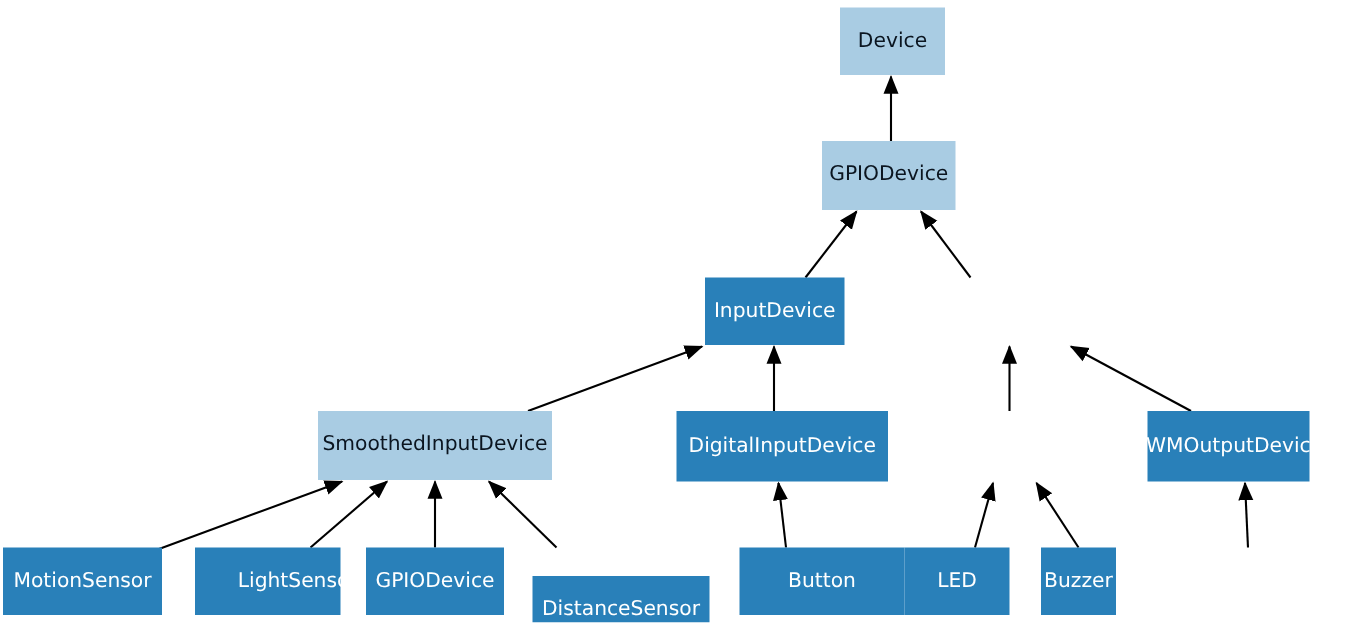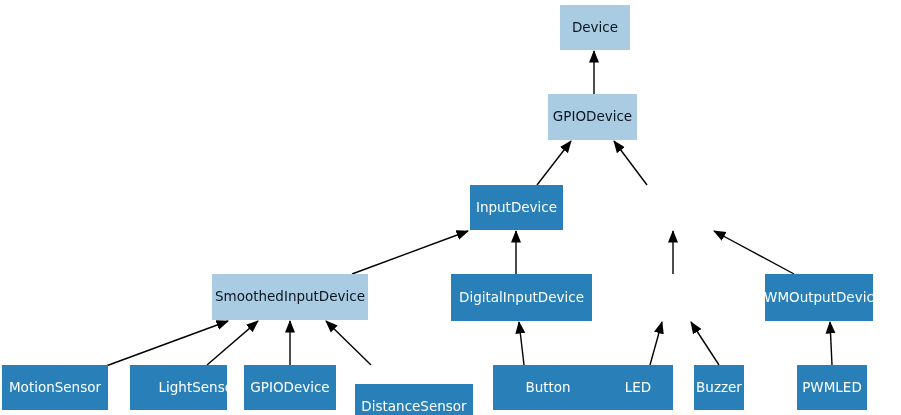--- a/index.html
+++ b/index.html
@@ -84,15 +84,14 @@
   <div class="node dark" style="left:451px; top:274px; width:141px; height:47px;">DigitalInputDevice</div>
   <div class="node dark" style="left:765px; top:274px; width:108px; height:47px;">PWMOutputDevice</div>
 
   <div class="node dark" style="left:2px;   top:365px; width:106px; height:45px;">MotionSensor</div>
   <div class="node dark" style="left:130px; top:365px; width:97px;  height:45px;padding-left:40px;">LightSensor</div>
   <div class="node dark" style="left:244px; top:365px; width:92px;  height:45px;">GPIODevice</div>
   <div class="node dark" style="left:355px; top:384px; width:118px; height:45px;">DistanceSensor</div>
   <div class="node dark" style="left:493px; top:365px; width:110px;  height:45px;">Button</div>
   <div class="node dark" style="left:603px; top:365px; width:70px;  height:45px;">LED</div>
   <div class="node dark" style="left:694px; top:365px; width:50px;  height:45px;">Buzzer</div>
-  <div class="node dark" style="left:797px; top:365px; width:70px;  height:45px;">PWMLED</div>
 
 </div>
 
 </body></html>

